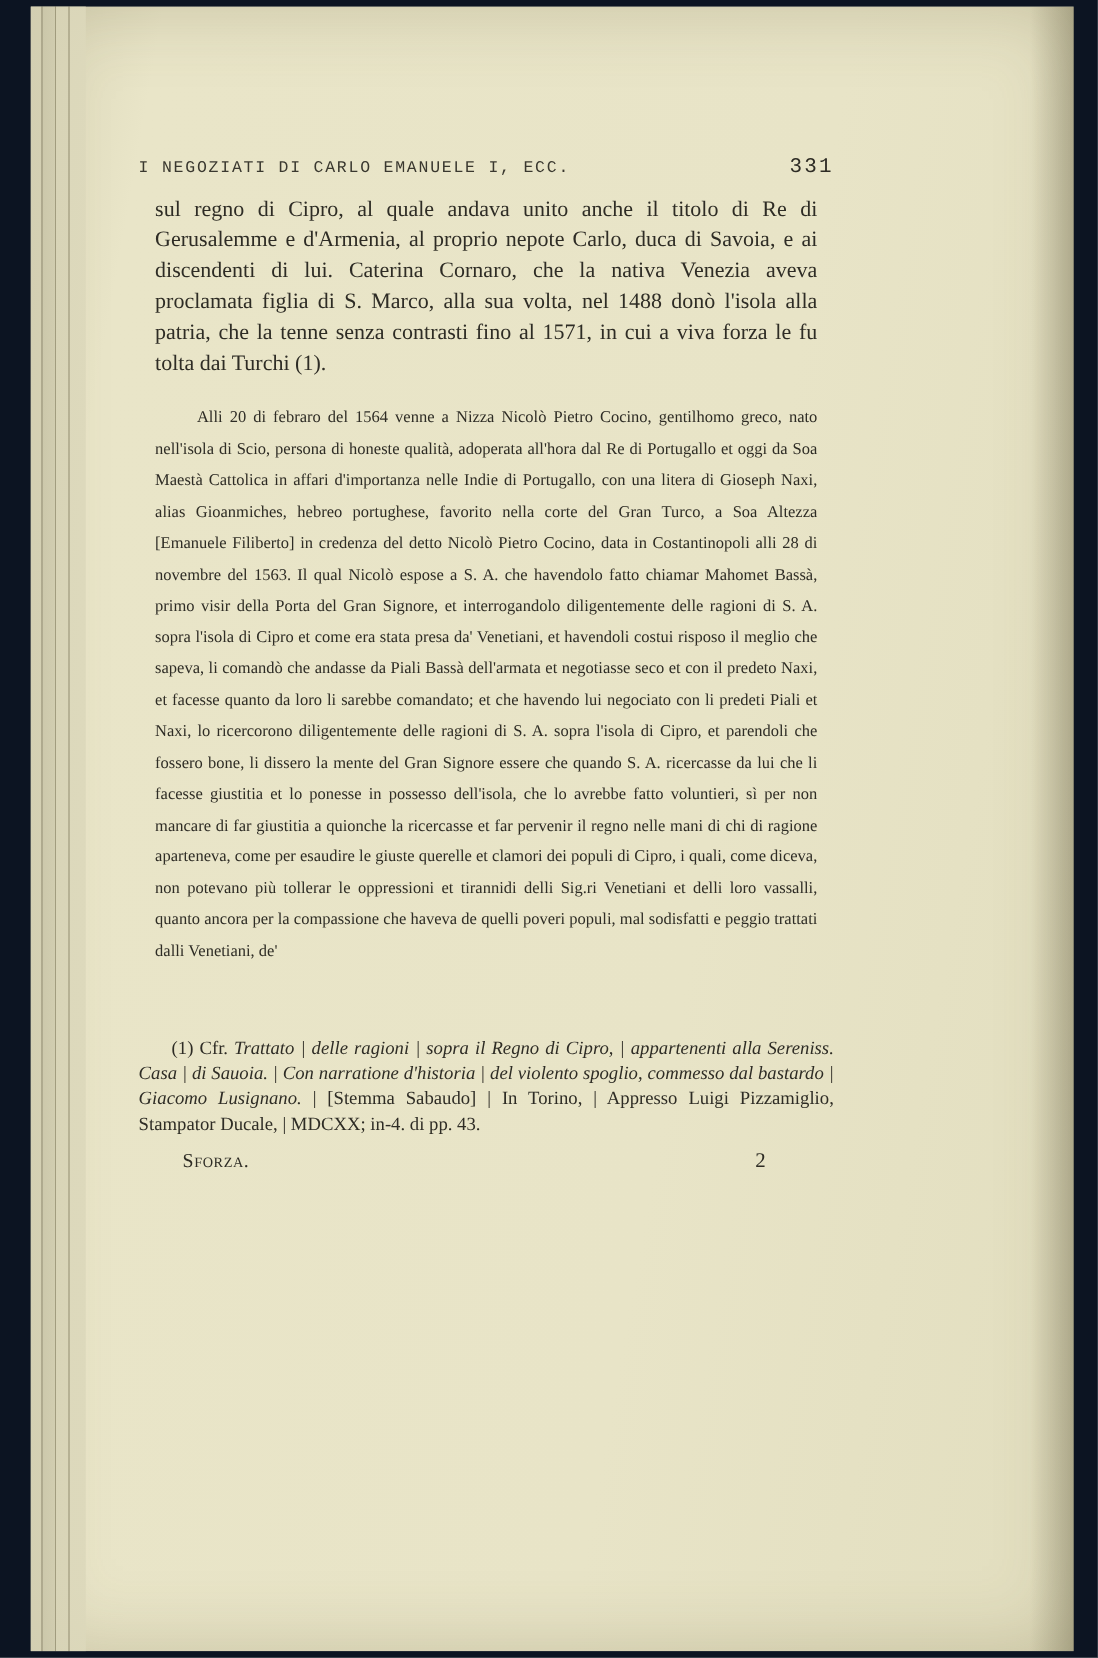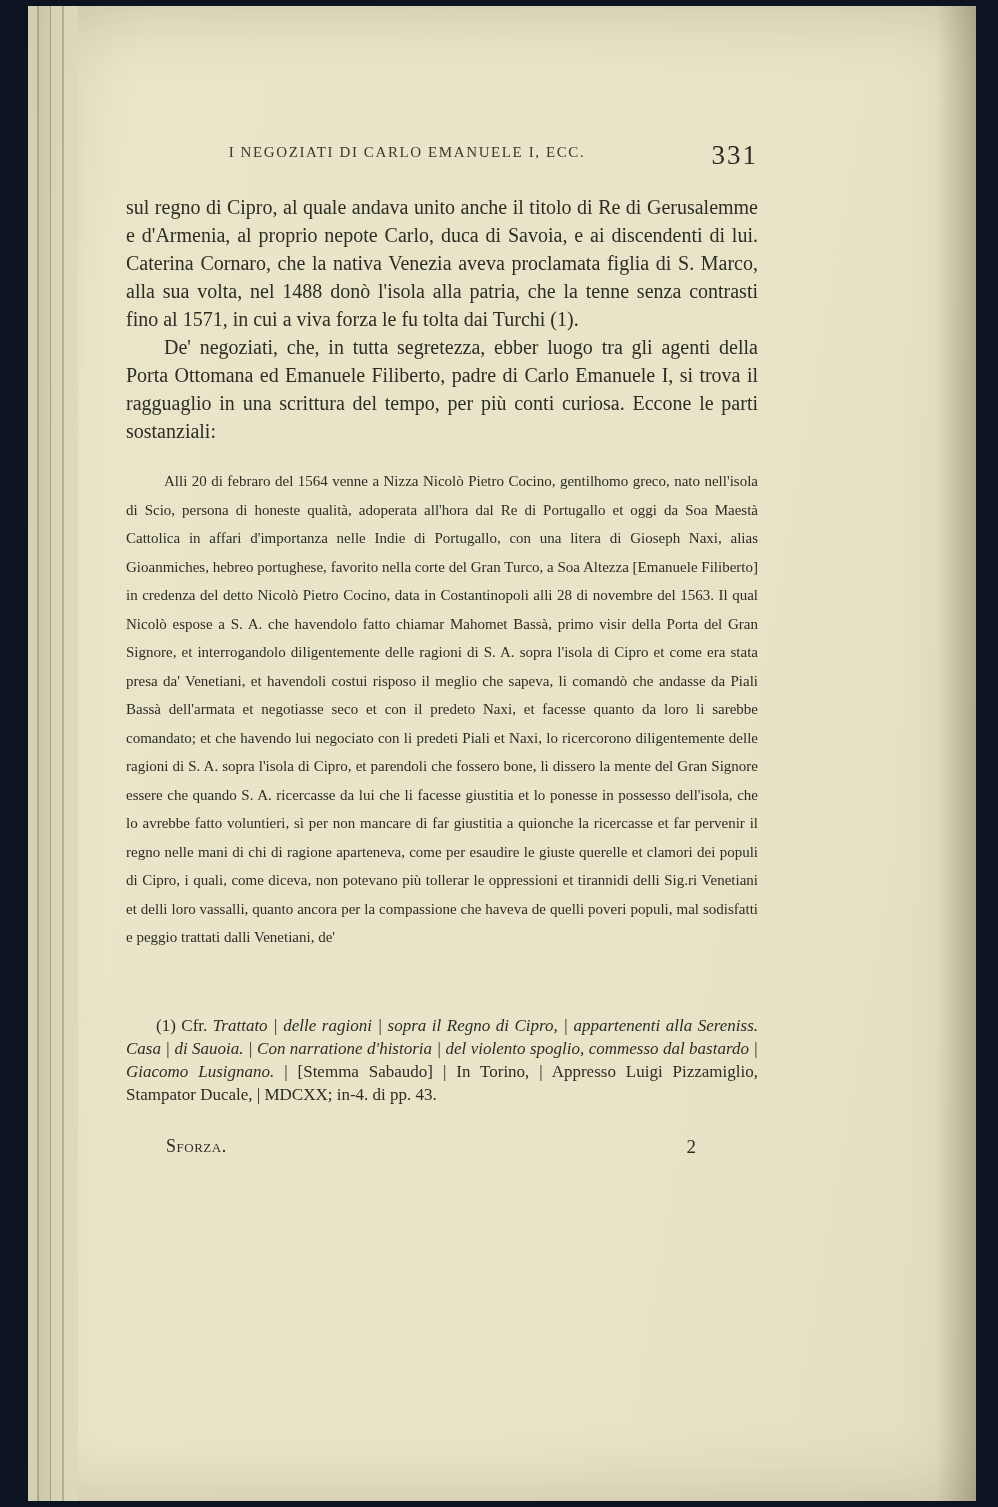--- a/index.html
+++ b/index.html
@@ -40,37 +40,38 @@
     background: linear-gradient(90deg, rgba(0,0,0,0) 0%, rgba(60,55,30,0.25) 100%);
   }
   .content {
     position: absolute;
     left: 98px; top: 138px;
     width: 632px;
     color: #2e2c25;
   }
   .running-head {
     position: relative;
-    text-align: center;
+    text-align: left;
     font-size: 15px;
     letter-spacing: 1.6px;
     color: #3a382f;
     padding-right: 70px;
-    margin-bottom: 32px;
+    margin-bottom: 4px;
     white-space: nowrap;
+    font-family: Liberation Mono, monospace;
   }
   .page-number {
     position: absolute;
     right: 0; top: -4px;
-    font-size: 27px;
+    font-size: 19px;
     letter-spacing: 2px;
     color: #2e2c25;
   }
   .body-text p {
-    margin: 0;
+    margin: 15px;
     font-size: 20px;
     line-height: 28px;
     text-align: justify;
     text-indent: 38px;
   }
   .body-text p.no-indent { text-indent: 0; }
   .body-text p.quote {
     margin-top: 22px;
     font-size: 15px;
     line-height: 28.5px;
@@ -78,21 +79,21 @@
   .footnote {
     margin-top: 62px;
     font-size: 17px;
     line-height: 23px;
     text-align: justify;
     text-indent: 30px;
   }
   .footer-line {
     display: flex;
     justify-content: space-between;
-    margin-top: 30px;
+    margin-top: 12px;
     font-size: 18px;
   }
   .signature {
     font-variant: small-caps;
     letter-spacing: 0.5px;
     padding-left: 40px;
   }
   .sheet-number {
     padding-right: 62px;
     font-size: 19px;
@@ -108,21 +109,20 @@
 
     <div class="content">
 
       <div class="running-head">
         <span>I NEGOZIATI DI CARLO EMANUELE I, ECC.</span>
         <span class="page-number">331</span>
       </div>
 
       <div class="body-text">
         <p class="no-indent">sul regno di Cipro, al quale andava unito anche il titolo di Re di Gerusalemme e d'Armenia, al proprio nepote Carlo, duca di Savoia, e ai discendenti di lui. Caterina Cornaro, che la nativa Venezia aveva proclamata figlia di S. Marco, alla sua volta, nel 1488 donò l'isola alla patria, che la tenne senza contrasti fino al 1571, in cui a viva forza le fu tolta dai Turchi (1).</p>
-        <p>De' negoziati, che, in tutta segretezza, ebber luogo tra gli agenti della Porta Ottomana ed Emanuele Filiberto, padre di Carlo Emanuele I, si trova il ragguaglio in una scrittura del tempo, per più conti curiosa. Eccone le parti sostanziali:</p>
         <p class="quote">Alli 20 di febraro del 1564 venne a Nizza Nicolò Pietro Cocino, gentilhomo greco, nato nell'isola di Scio, persona di honeste qualità, adoperata all'hora dal Re di Portugallo et oggi da Soa Maestà Cattolica in affari d'importanza nelle Indie di Portugallo, con una litera di Gioseph Naxi, alias Gioanmiches, hebreo portughese, favorito nella corte del Gran Turco, a Soa Altezza [Emanuele Filiberto] in credenza del detto Nicolò Pietro Cocino, data in Costantinopoli alli 28 di novembre del 1563. Il qual Nicolò espose a S. A. che havendolo fatto chiamar Mahomet Bassà, primo visir della Porta del Gran Signore, et interrogandolo diligentemente delle ragioni di S. A. sopra l'isola di Cipro et come era stata presa da' Venetiani, et havendoli costui risposo il meglio che sapeva, li comandò che andasse da Piali Bassà dell'armata et negotiasse seco et con il predeto Naxi, et facesse quanto da loro li sarebbe comandato; et che havendo lui negociato con li predeti Piali et Naxi, lo ricercorono diligentemente delle ragioni di S. A. sopra l'isola di Cipro, et parendoli che fossero bone, li dissero la mente del Gran Signore essere che quando S. A. ricercasse da lui che li facesse giustitia et lo ponesse in possesso dell'isola, che lo avrebbe fatto voluntieri, sì per non mancare di far giustitia a quionche la ricercasse et far pervenir il regno nelle mani di chi di ragione aparteneva, come per esaudire le giuste querelle et clamori dei populi di Cipro, i quali, come diceva, non potevano più tollerar le oppressioni et tirannidi delli Sig.ri Venetiani et delli loro vassalli, quanto ancora per la compassione che haveva de quelli poveri populi, mal sodisfatti e peggio trattati dalli Venetiani, de'</p>
       </div>
 
       <div class="footnote"><span>(1) Cfr. </span><span style="font-style: italic;">Trattato | delle ragioni | sopra il Regno di Cipro, | appartenenti alla Sereniss. Casa | di Sauoia. | Con narratione d'historia | del violento spoglio, commesso dal bastardo | Giacomo Lusignano.</span><span> | [Stemma Sabaudo] | In Torino, | Appresso Luigi Pizzamiglio, Stampator Ducale, | MDCXX; in-4. di pp. 43.</span></div>
 
       <div class="footer-line">
         <span class="signature">Sforza.</span>
         <span class="sheet-number">2</span>
       </div>
 

